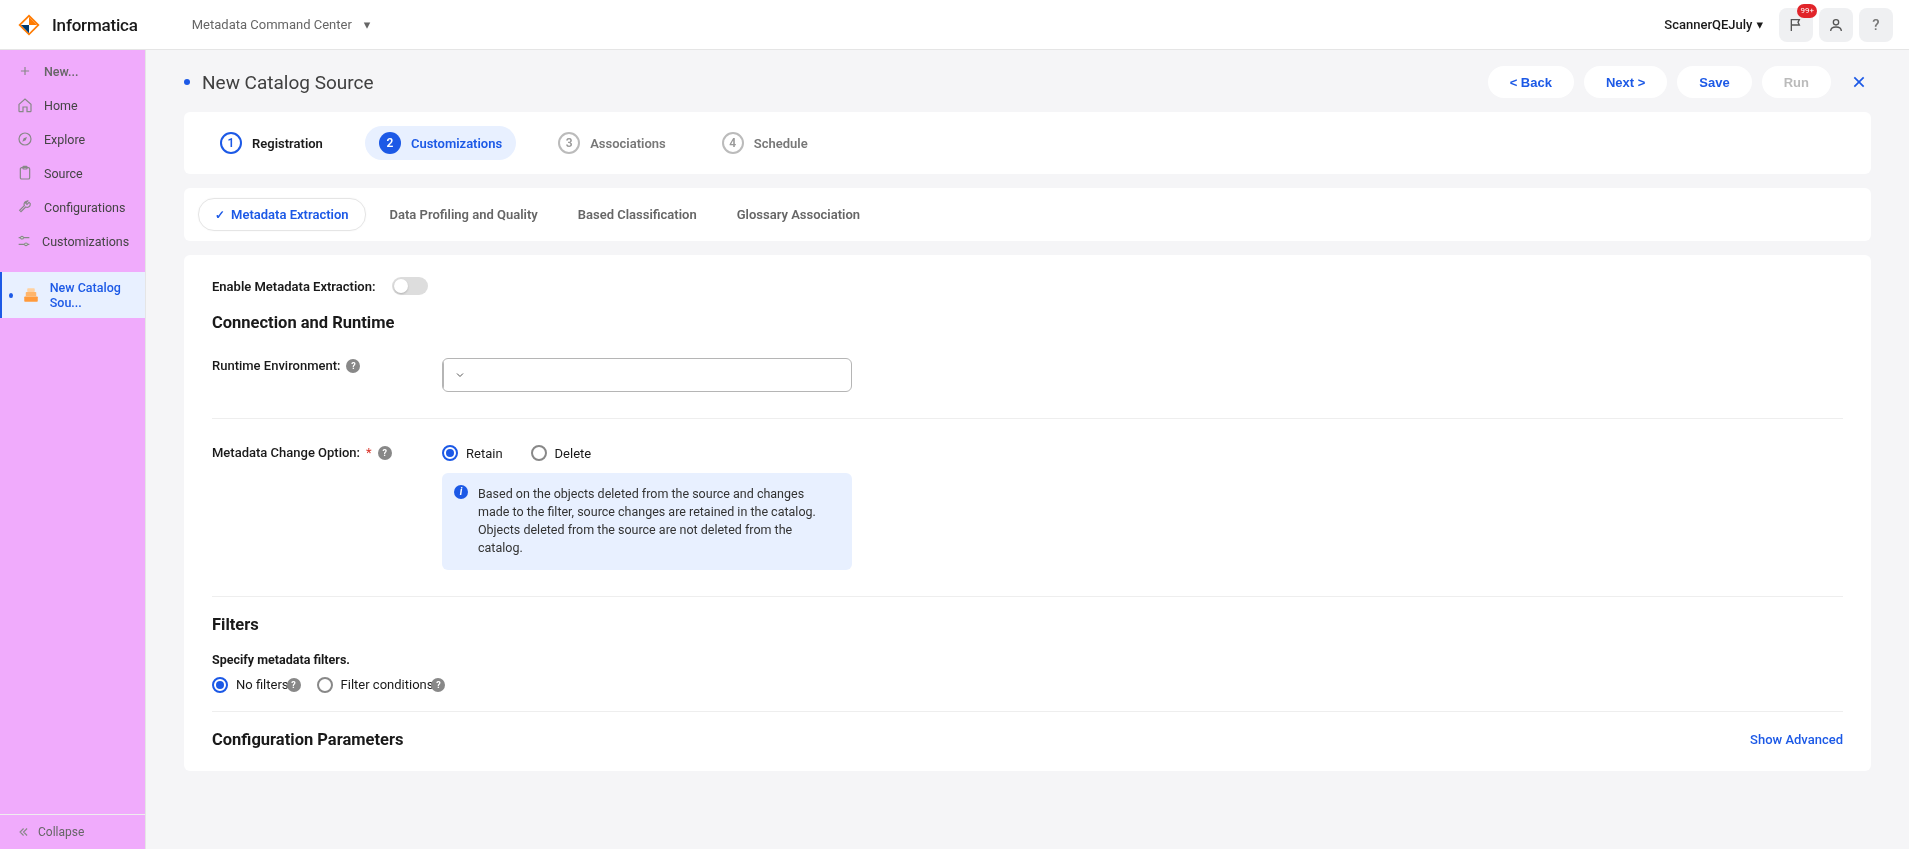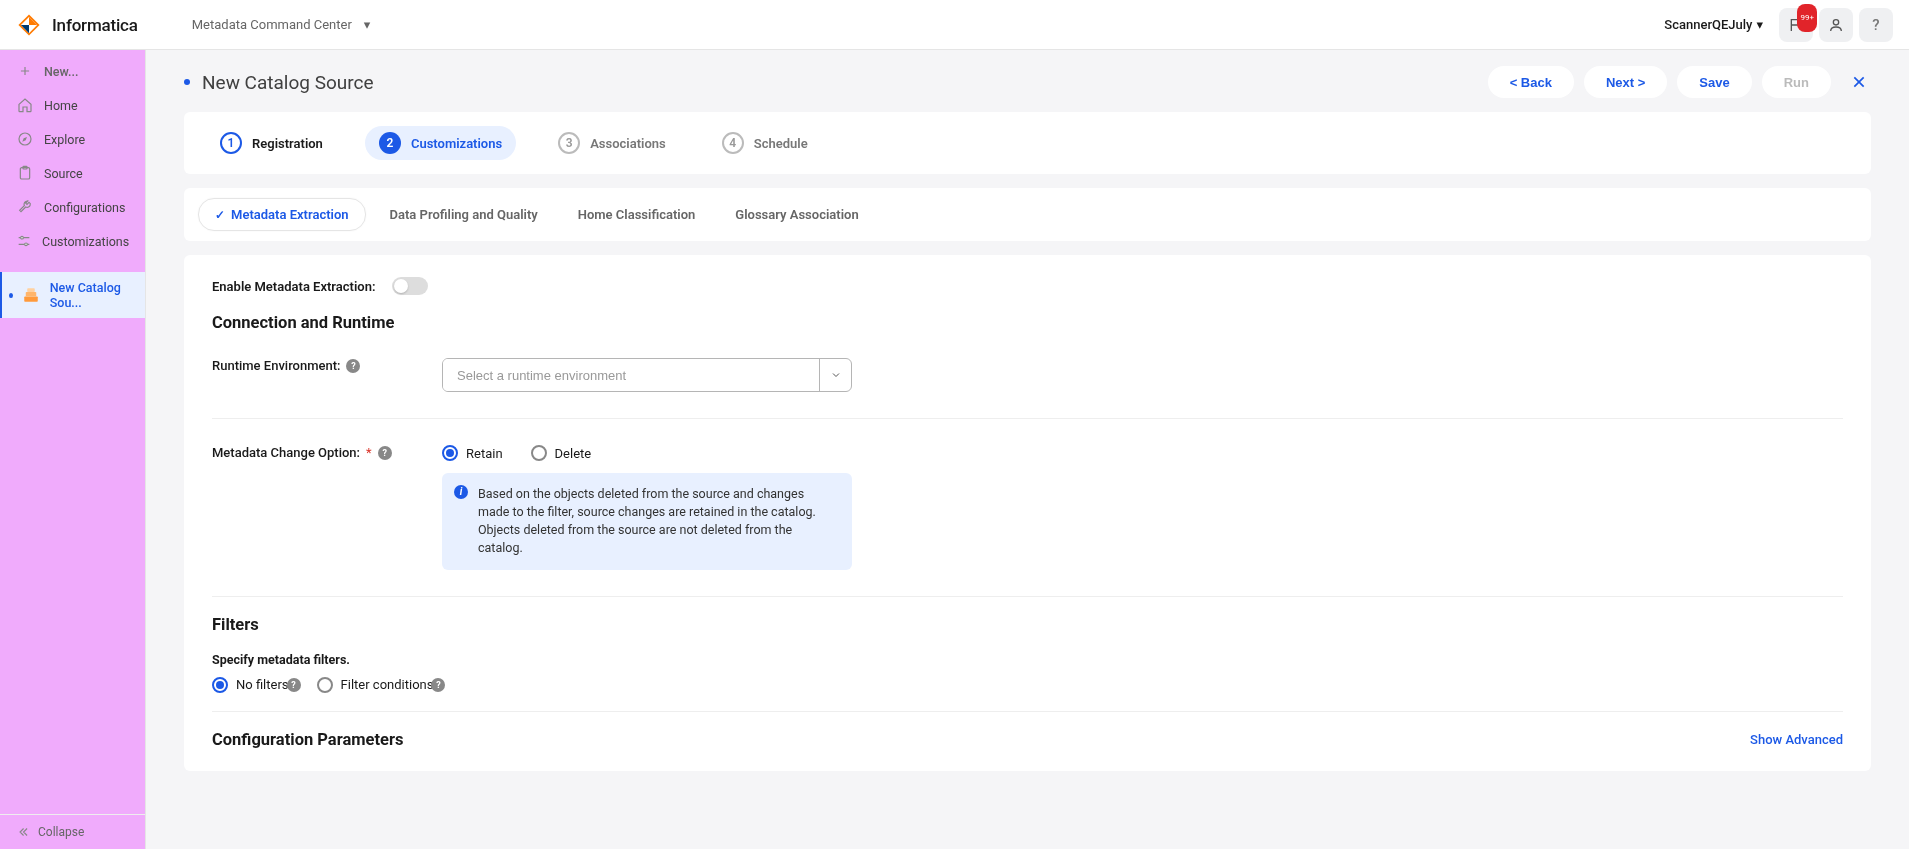--- a/index.html
+++ b/index.html
@@ -8,21 +8,21 @@
 
 .topbar { height: 50px; background: #fff; border-bottom: 1px solid #e5e5e5; display: flex; align-items: center; padding: 0 16px; justify-content: space-between; }
 .top-left { display: flex; align-items: center; gap: 10px; }
 .logo { width: 26px; height: 26px; }
 .brand { font-size: 17px; font-weight: 500; letter-spacing: -0.2px; }
 .product { font-size: 13px; color: #666; margin-left: 4px; padding-left: 40px; }
 .chev { color: #666; margin-left: 2px; }
 .top-right { display: flex; align-items: center; gap: 6px; }
 .user-drop { font-size: 13px; font-weight: 500; margin-right: 10px; cursor: pointer; display: flex; align-items: center; gap: 4px; }
 .icon-btn { width: 34px; height: 34px; border-radius: 8px; background: #eff0f2; display: flex; align-items: center; justify-content: center; cursor: pointer; position: relative; color: #555; }
-.badge { position: absolute; top: -4px; right: -4px; min-width: 18px; height: 28px; border-radius: 8px; background: #e1242a; color: #fff; font-size: 8px; display: flex; align-items: center; justify-content: center; padding: 0 3px; }
+.badge { position: absolute; top: -4px; right: -4px; min-width: 18px; height: 14px; border-radius: 8px; background: #e1242a; color: #fff; font-size: 8px; display: flex; align-items: center; justify-content: center; padding: 0 3px; }
 
 
 .layout { display: flex; height: calc(100vh - 50px); }
 .sidebar { width: 146px; background: #f0abfc; border-right: 1px solid #e5e5e5; display: flex; flex-direction: column; position: relative; }
 .side-items { flex: 1; overflow: auto; padding-top: 4px; }
 .side-item { display: flex; align-items: center; gap: 10px; padding: 8px 16px; color: #444; cursor: pointer; font-size: 12.5px; }
 .side-item .icon { width: 18px; height: 18px; color: #888; display: flex; align-items: center; justify-content: center; }
 .side-item.new { color: #666; font-weight: 500; }
 .side-item.active { background: #e8f0ff; border-left: 2px solid #1c59e6; }
 .side-item.active .label { color: #1c59e6; font-weight: 500; }
@@ -246,21 +246,21 @@
       </div>
     </div>
 
     <div class="subtabs-card">
       <div class="subtabs">
         <div class="subtab active">
           <span class="check">✓</span>
           <span>Metadata Extraction</span>
         </div>
         <div class="subtab">Data Profiling and Quality</div>
-        <div class="subtab">Home Classification</div>
+        <div class="subtab">Based Classification</div>
         <div class="subtab">Glossary Association</div>
       </div>
     </div>
 
     <div class="form-card">
       <div class="row-inline">
         <span class="field-label">Enable Metadata Extraction:</span>
         <div class="toggle">
             <div class="knob"></div>
           </div>
@@ -268,21 +268,20 @@
 
       <h2 class="section-title">Connection and Runtime</h2>
 
       <div class="form-row">
         <div class="left">
           <span class="field-label">Runtime Environment:</span>
           <span class="help">?</span>
         </div>
         <div>
           <div class="combo">
-            <input type="text" placeholder="Select a runtime environment" style="">
             <div class="chev-btn">
               <svg width="12" height="12" viewBox="0 0 24 24">
                   <path fill="none" stroke="#555" stroke-width="2" d="M6 9l6 6 6-6"></path>
                 </svg>
             </div>
           </div>
         </div>
       </div>
 
       <div class="divider"></div>

